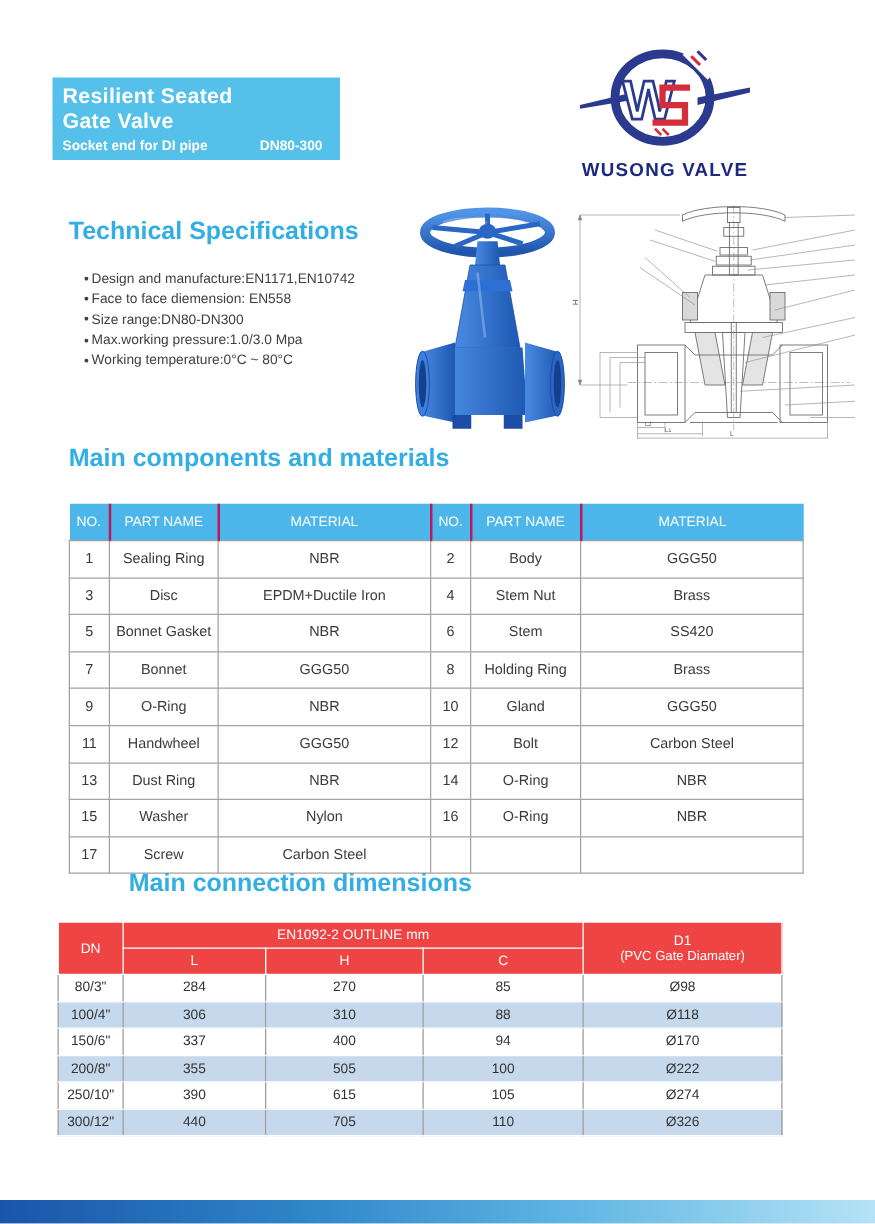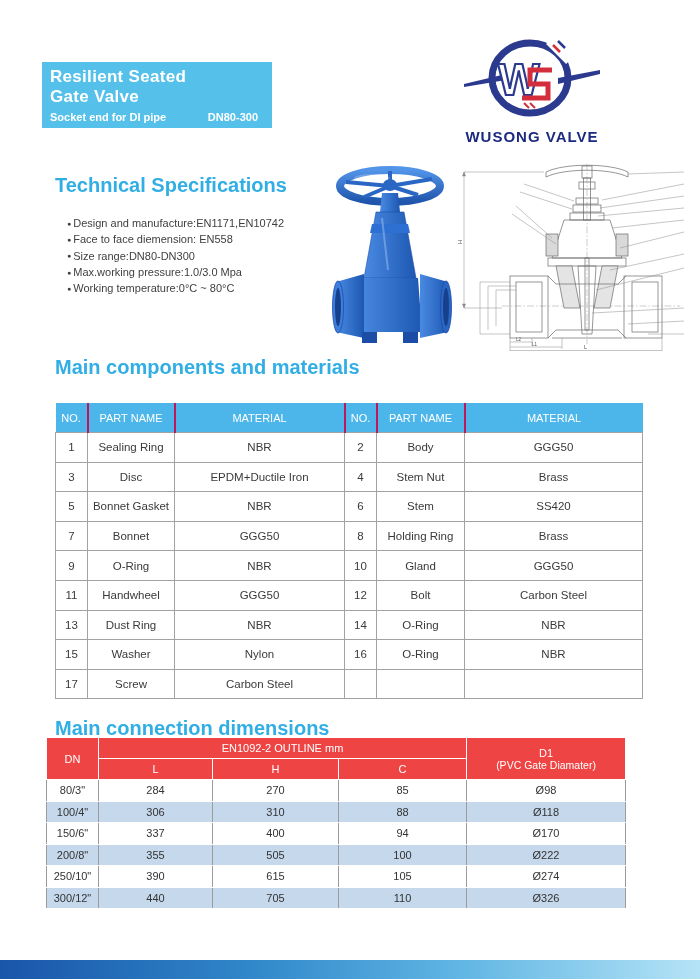--- a/index.html
+++ b/index.html
@@ -9,21 +9,21 @@
   .tbox{position:absolute;left:42px;top:62px;width:230px;height:66px;background:#55c0ea;
         color:#fff;padding:5px 0 0 8px;box-sizing:border-box;}
   .tbox .t{font-size:17px;font-weight:700;line-height:20px;letter-spacing:.3px;}
   .tbox .sub{display:flex;justify-content:space-between;padding-right:14px;font-size:11px;
         font-weight:600;margin-top:4px;}
   .logo{position:absolute;left:462px;top:34px;width:140px;height:94px;}
   .brand{position:absolute;left:458px;top:128px;width:148px;text-align:center;font-size:15px;
         font-weight:700;color:#1b2a80;letter-spacing:1px;}
   
   .sec{position:absolute;left:55px;margin:0;font-size:20px;font-weight:600;color:#31aee4;text-align:center;}
-  #sec-tech{top:174px;} #sec-comp{top:356px;} #sec-dims{top:717px;}
+  #sec-tech{top:174px;} #sec-comp{top:356px;} #sec-dims{top:696px;margin-left:48px;}
   
   .specs{position:absolute;left:55px;top:203px;margin:12px;padding:0;list-style:none;
         font-size:11px;color:#3f3f3f;}
   .specs li{height:16.3px;display:flex;align-items:center;}
   .bullet{font-size:7px;margin-right:2px;}
   
   .photo{position:absolute;left:332px;top:160px;width:120px;height:187px;}
   .draw{position:absolute;left:452px;top:158px;width:248px;height:194px;}
   
   .comp{position:absolute;left:55px;top:403px;width:587px;border-collapse:collapse;

